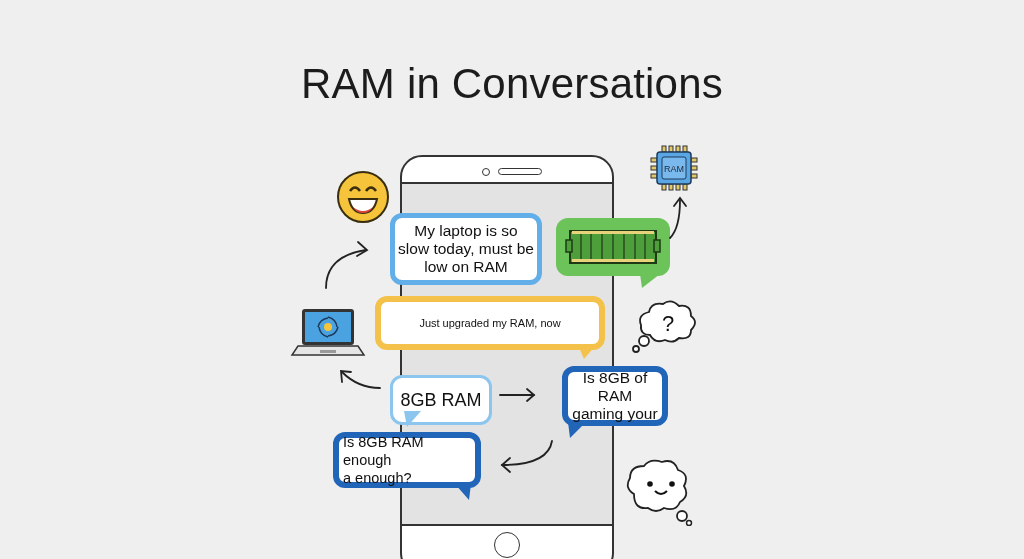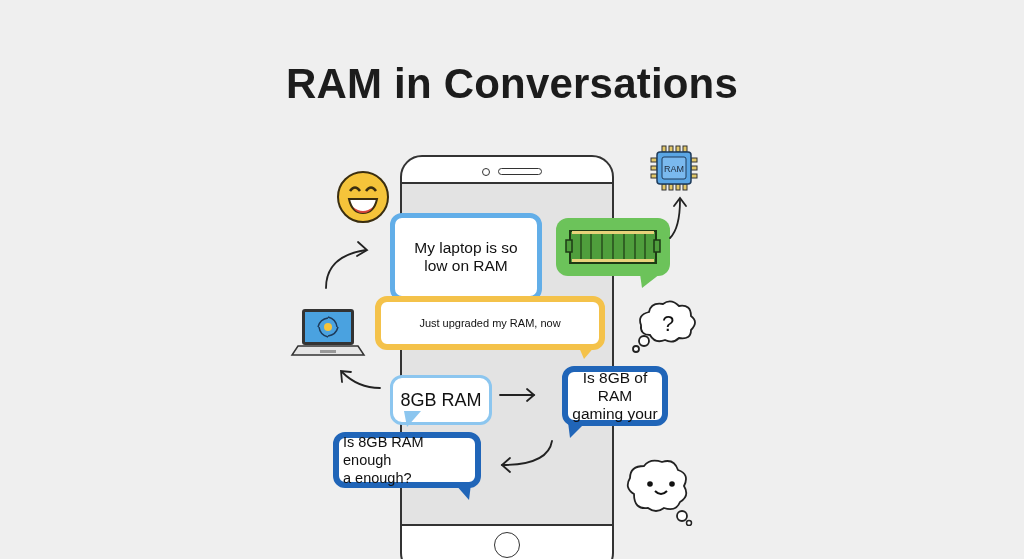--- a/index.html
+++ b/index.html
@@ -1,25 +1,25 @@
 <!DOCTYPE html>
 <html><head>
   <meta charset="utf-8">
   <style>
     html, body { margin:0; padding:0; }
     body { width:1024px; height:559px; background:#efefef; position:relative; overflow:hidden; font-family:"Liberation Sans", sans-serif; }
     .abs { position:absolute; }
-    .title { left:0; top:60px; width:1024px; text-align:center; font-size:42px; font-weight:bold; color:#1c1c1c; letter-spacing:0.2px; }
+    .title { left:0; top:60px; width:1024px; text-align:center; font-size:42px; font-weight:normal; color:#1c1c1c; letter-spacing:0.2px; }
     .phone { left:400px; top:155px; width:214px; height:420px; background:#fff; border:2px solid #333; border-radius:22px; box-sizing:border-box; }
     .screen { position:absolute; left:0; top:25px; width:210px; height:340px; background:#e3e3e3; border-top:2px solid #333; border-bottom:2px solid #333; }
     .cam { position:absolute; left:80px; top:11px; width:6px; height:6px; border:1.5px solid #333; border-radius:50%; }
     .speaker { position:absolute; left:96px; top:11px; width:42px; height:5px; border:1.5px solid #333; border-radius:4px; }
     .home { position:absolute; left:92px; top:375px; width:24px; height:24px; border:1.5px solid #333; border-radius:50%; }
     .bubble { position:absolute; background:#fff; border-radius:12px; box-sizing:border-box; color:#111; font-size:11px; line-height:18px; display:flex; align-items:center; justify-content:center; text-align:center; }
-    .b1 { left:390px; top:213px; width:152px; height:88px; border:5px solid #62aee8; font-size:15.5px; }
+    .b1 { left:390px; top:213px; width:152px; height:72px; border:5px solid #62aee8; font-size:15.5px; }
     .b2 { left:375px; top:296px; width:230px; height:54px; border:6px solid #f4c24a; }
     .b3 { left:390px; top:375px; width:102px; height:50px; border:3px solid #8cc6ef; font-size:18px; }
     .b4 { left:562px; top:366px; width:106px; height:60px; border:6px solid #2065b8; font-size:15.5px; }
     .b5 { left:333px; top:432px; width:148px; height:56px; border:6px solid #2065b8; text-align:left; justify-content:flex-start; padding-left:4px; font-size:14.5px; }
     .ramb { position:absolute; left:556px; top:218px; width:114px; height:58px; background:#6cc35a; border-radius:12px; }
     .tail { position:absolute; width:0; height:0; }
   </style>
 </head>
 <body>
 
@@ -28,20 +28,21 @@
 <div class="abs phone">
   <div class="cam"></div>
   <div class="speaker"></div>
   <div class="screen"></div>
   <div class="home"></div>
 </div>
 
 <div class="bubble b1">
   <div>
     <div>My laptop is so</div>
+    <div>slow today, must be</div>
     <div>low on RAM</div>
   </div>
 </div>
 
 <div class="bubble b2">
   <div>
     <div>Just upgraded my RAM, now</div>
   </div>
 </div>
 <div class="tail" style="left:578px;top:345px;border-left:6px solid transparent;border-right:12px solid transparent;border-top:14px solid #f4c24a;"></div>

